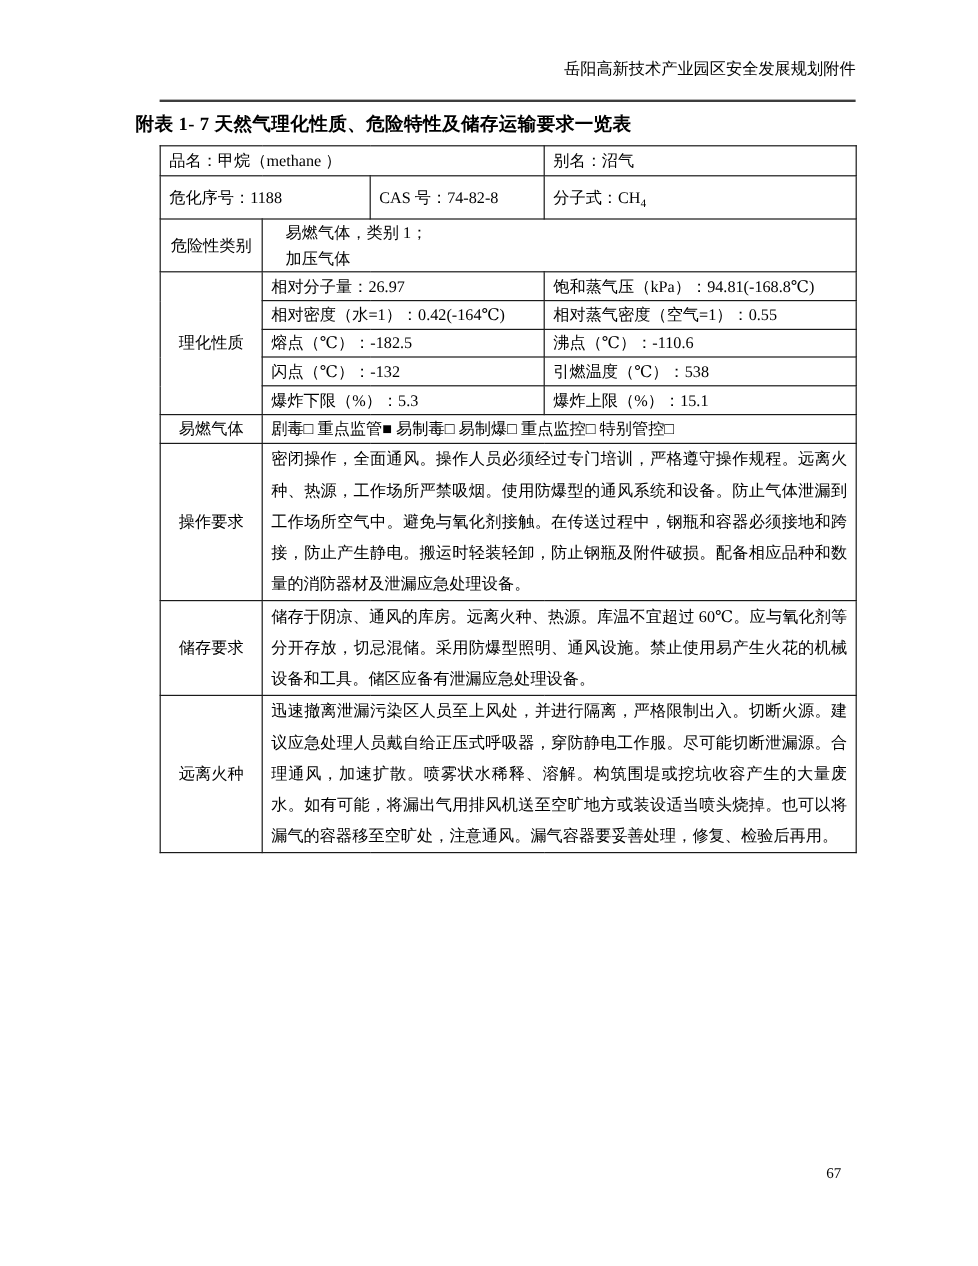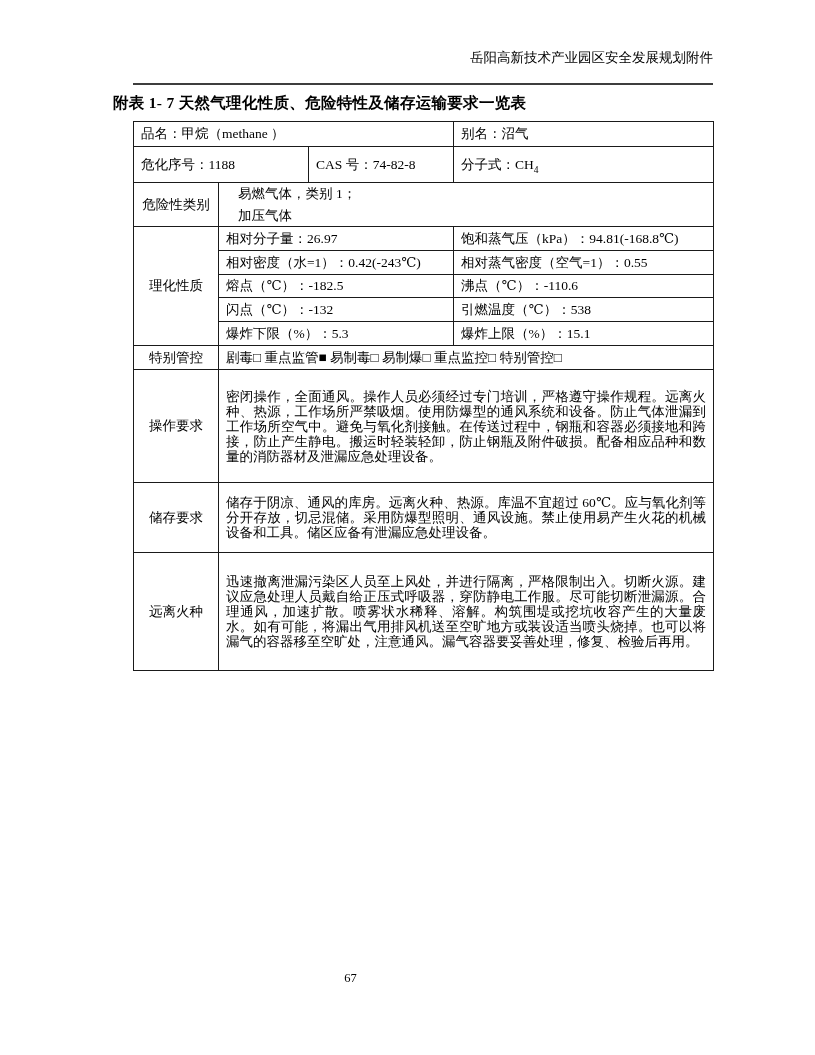--- a/index.html
+++ b/index.html
@@ -51,33 +51,33 @@
     border: 1px solid #1a1a1a;
     padding: 0 7px;
     vertical-align: middle;
     overflow: hidden;
   }
   td.label-cell {
     text-align: center;
     padding: 0 2px;
   }
   td.para {
-    line-height: 15px;
+    line-height: 26px;
     text-align: justify;
     padding: 2px 7px 2px 8px;
   }
   .two-line div { line-height: 21.5px; margin-left: 12px; }
   sub { font-size: 9.5px; line-height: 0; }
 
   .footer {
     position: absolute;
     left: 0;
     top: 971px;
     width: 701px;
-    text-align: center;
+    text-align: right;
     font-size: 12.5px;
   }
 </style>
 </head>
 <body>
 
 <div class="page">
 
   <div class="header">
     <span>岳阳高新技术产业园区安全发展规划附件</span>
@@ -113,38 +113,38 @@
           <div>加压气体</div>
         </td>
       </tr>
 
       <tr style="height:24px">
         <td rowspan="5" class="label-cell">理化性质</td>
         <td colspan="2">相对分子量：26.97</td>
         <td>饱和蒸气压（kPa）：94.81(-168.8℃)</td>
       </tr>
       <tr style="height:24px">
-        <td colspan="2">相对密度（水=1）：0.42(-243℃)</td>
+        <td colspan="2">相对密度（水=1）：0.42(-164℃)</td>
         <td>相对蒸气密度（空气=1）：0.55</td>
       </tr>
       <tr style="height:23px">
         <td colspan="2">熔点（℃）：-182.5</td>
         <td>沸点（℃）：-110.6</td>
       </tr>
       <tr style="height:24px">
         <td colspan="2">闪点（℃）：-132</td>
         <td>引燃温度（℃）：538</td>
       </tr>
       <tr style="height:24px">
         <td colspan="2">爆炸下限（%）：5.3</td>
         <td>爆炸上限（%）：15.1</td>
       </tr>
 
       <tr style="height:24px">
-        <td class="label-cell">特别管控</td>
+        <td class="label-cell">易燃气体</td>
         <td colspan="3">剧毒□ 重点监管■ 易制毒□ 易制爆□ 重点监控□ 特别管控□</td>
       </tr>
 
       <tr style="height:113px">
         <td class="label-cell">操作要求</td>
         <td colspan="3" class="para">密闭操作，全面通风。操作人员必须经过专门培训，严格遵守操作规程。远离火种、热源，工作场所严禁吸烟。使用防爆型的通风系统和设备。防止气体泄漏到工作场所空气中。避免与氧化剂接触。在传送过程中，钢瓶和容器必须接地和跨接，防止产生静电。搬运时轻装轻卸，防止钢瓶及附件破损。配备相应品种和数量的消防器材及泄漏应急处理设备。</td>
       </tr>
 
       <tr style="height:70px">
         <td class="label-cell">储存要求</td>

